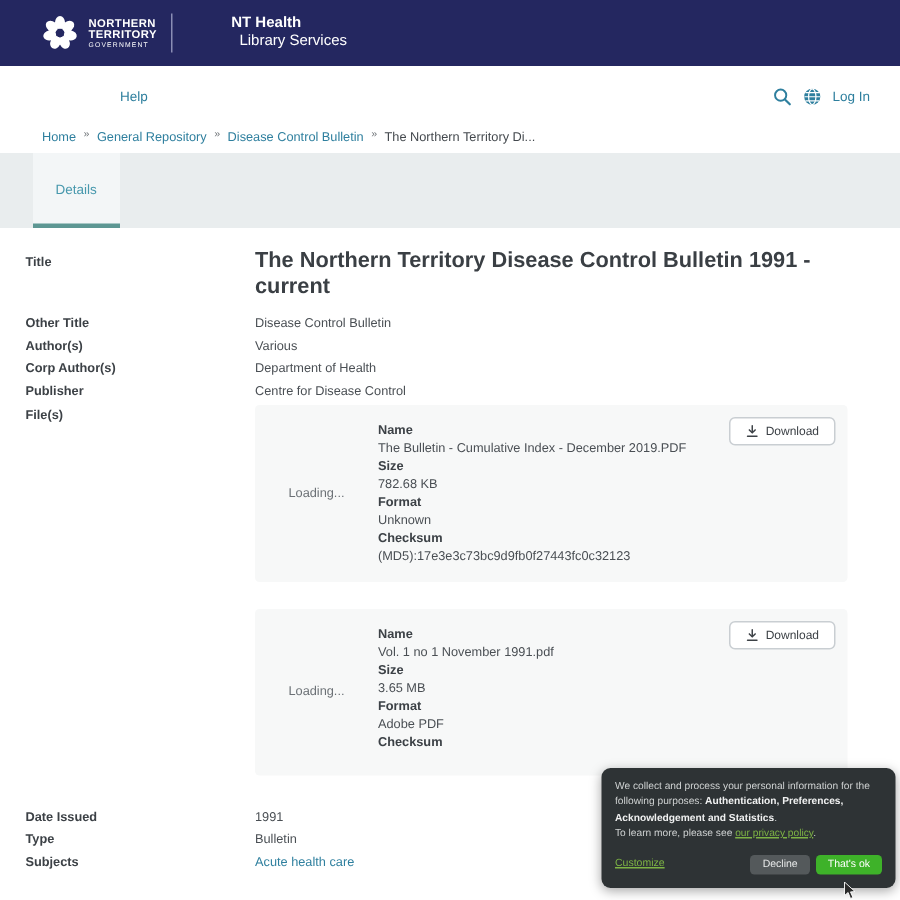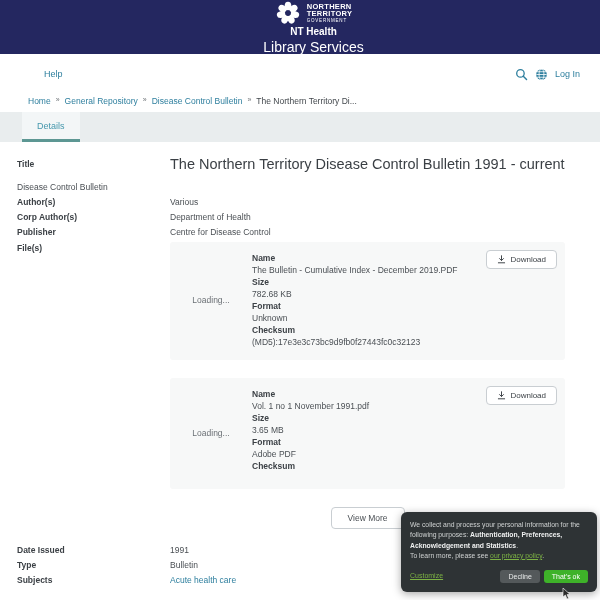--- a/index.html
+++ b/index.html
@@ -1,54 +1,54 @@
 <!DOCTYPE html>
 <html><head>
 <meta charset="utf-8">
 <style>
   * { margin:0; padding:0; box-sizing:border-box; }
   html,body { width:600px; height:600px; overflow:hidden; background:#fff;
     font-family:"Liberation Sans", sans-serif; color:#43484d; }
   body { position:relative; }
 
   
-  .top-header { height:54px; background:#242760; display:flex; align-items:center; padding-left:27px;flex-direction:column; }
+  .top-header { height:44px; background:#242760; display:flex; align-items:center; padding-left:27px; }
   .logo-wrap { display:flex; align-items:center; }
   .logo-flower { width:26px; height:26px; margin-right:6px; }
   .logo-text { color:#fff; line-height:1; }
   .logo-text .l1 { font-size:7.5px; font-weight:bold; letter-spacing:.3px; }
   .logo-text .l3 { font-size:4.5px; letter-spacing:.8px; margin-top:1px; }
   .logo-divider { width:1px; height:26px; background:#8a8db4; margin:0 9px; }
   .site-name { color:#fff; line-height:1.25;text-align:center; }
   .site-name .s1 { font-size:10px; font-weight:bold; }
-  .site-name .s2 { font-size:14px; }
-
-  
-  .nav-row { height:40px; display:flex; align-items:center; justify-content:space-between; padding:0 20px 0 44px; }
+  .site-name .s2 { font-size:10px;margin-left:36px; }
+
+  
+  .nav-row { height:40px; display:flex; align-items:center; justify-content:space-between; padding:0 20px 0 44px;margin-left:36px; }
   .nav-link { color:#2e7f9e; font-size:9px; text-decoration:none; cursor:pointer; }
   .nav-right { display:flex; align-items:center; gap:7px;justify-content:flex-end; }
   .icon-btn { display:flex; align-items:center; cursor:pointer; }
 
   
   .breadcrumb { padding:2px 28px 6px 28px; font-size:8.5px; display:flex; align-items:flex-start; flex-wrap:nowrap; gap:5px; }
   .crumb-link { color:#2e7f9e; text-decoration:none; cursor:pointer; }
   .crumb-sep { color:#6f7478; font-size:7px; }
   .crumb-current { color:#43484d; }
 
   
-  .tab-bar { background:#e9edee; height:30px; display:flex; align-items:stretch; }
+  .tab-bar { background:#e9edee; height:50px; display:flex; align-items:stretch; }
   .tab { background:#f3f6f7; color:#4798ad; font-size:9px; padding:0 15px; display:flex; align-items:center;
          border-bottom:3px solid #5d9793; margin-left:22px; cursor:pointer; }
 
   
   .content { padding:16px 35px 0 17px; }
   .field-row { display:flex; align-items:flex-start; margin-bottom:3px; }
   .field-label { width:153px; flex:0 0 153px; font-size:8.5px; font-weight:bold; color:#3c4146; line-height:12px; }
   .field-value { font-size:8.5px; color:#4a4f54; line-height:12px; }
-  .page-title { font-size:14.5px; font-weight:400; color:#3a3f44; line-height:1.2; margin-top:-2px; }
+  .page-title { font-size:14.5px; font-weight:700; color:#3a3f44; line-height:1.2; margin-top:-2px; }
   .title-row { margin-bottom:8px; }
 
   
   .files-col { flex:1; }
   .file-card { background:#f7f8f8; border-radius:3px; padding:10px 10px 12px 10px; position:relative;
                display:flex; margin-bottom:18px; min-height:111px; }
   .file-thumb { width:62px; flex:0 0 62px; display:flex; align-items:center; justify-content:center;
                 font-size:8.5px; color:#6b7075; }
   .file-meta { margin-left:10px; }
   .fm-label { font-size:8.5px; font-weight:bold; color:#3c4146; line-height:12px; }
@@ -144,20 +144,21 @@
 </div>
 
 <main class="content">
 
   <div class="field-row title-row">
     <div class="field-label">Title</div>
     <h1 class="page-title">The Northern Territory Disease Control Bulletin 1991 - current</h1>
   </div>
 
   <div class="field-row">
+    <div class="field-label">Other Title</div>
     <div class="field-value">Disease Control Bulletin</div>
   </div>
 
   <div class="field-row">
     <div class="field-label">Author(s)</div>
     <div class="field-value">Various</div>
   </div>
 
   <div class="field-row">
     <div class="field-label">Corp Author(s)</div>
@@ -213,23 +214,20 @@
               <g stroke="#3c4146" stroke-width="1.3" fill="none" stroke-linecap="round">
                 <line x1="6" y1="1" x2="6" y2="7"></line>
                 <polyline points="3.4,4.8 6,7.4 8.6,4.8"></polyline>
                 <line x1="1.8" y1="10.4" x2="10.2" y2="10.4"></line>
               </g>
             </svg>
           <span>Download</span>
         </button>
       </div>
 
-      <div class="view-more-wrap">
-        <button class="view-more-btn">View More</button>
-      </div>
     </div>
   </div>
 
   <div class="field-row">
     <div class="field-label">Date Issued</div>
     <div class="field-value">1991</div>
   </div>
 
   <div class="field-row">
     <div class="field-label">Type</div>

